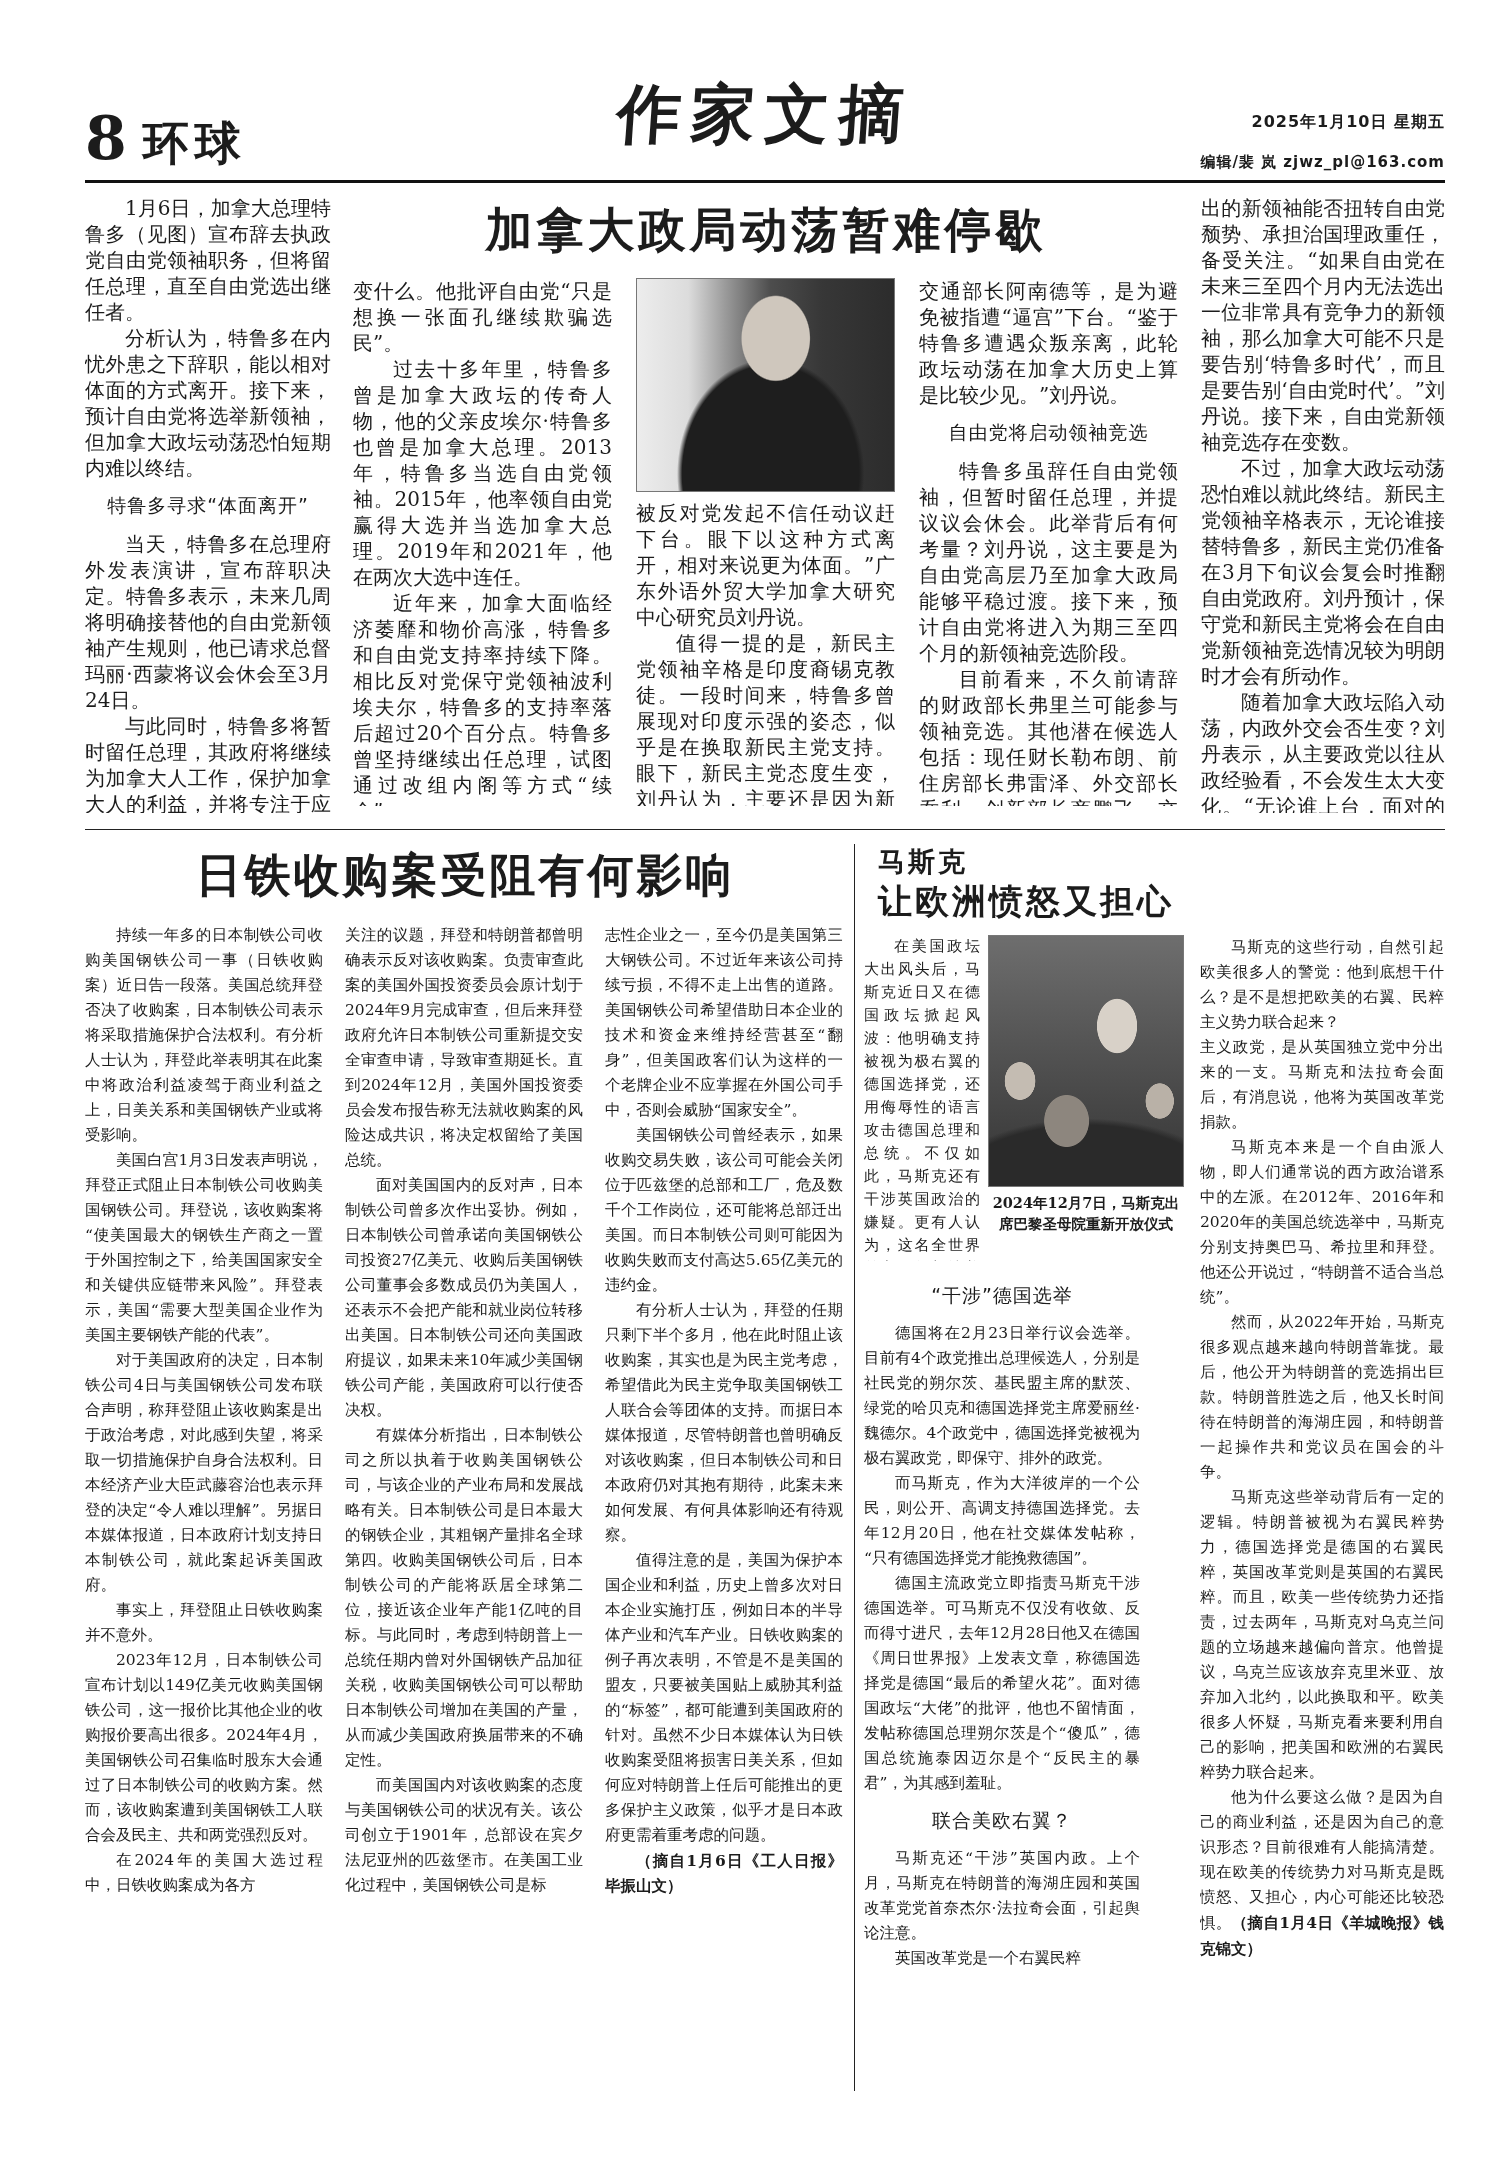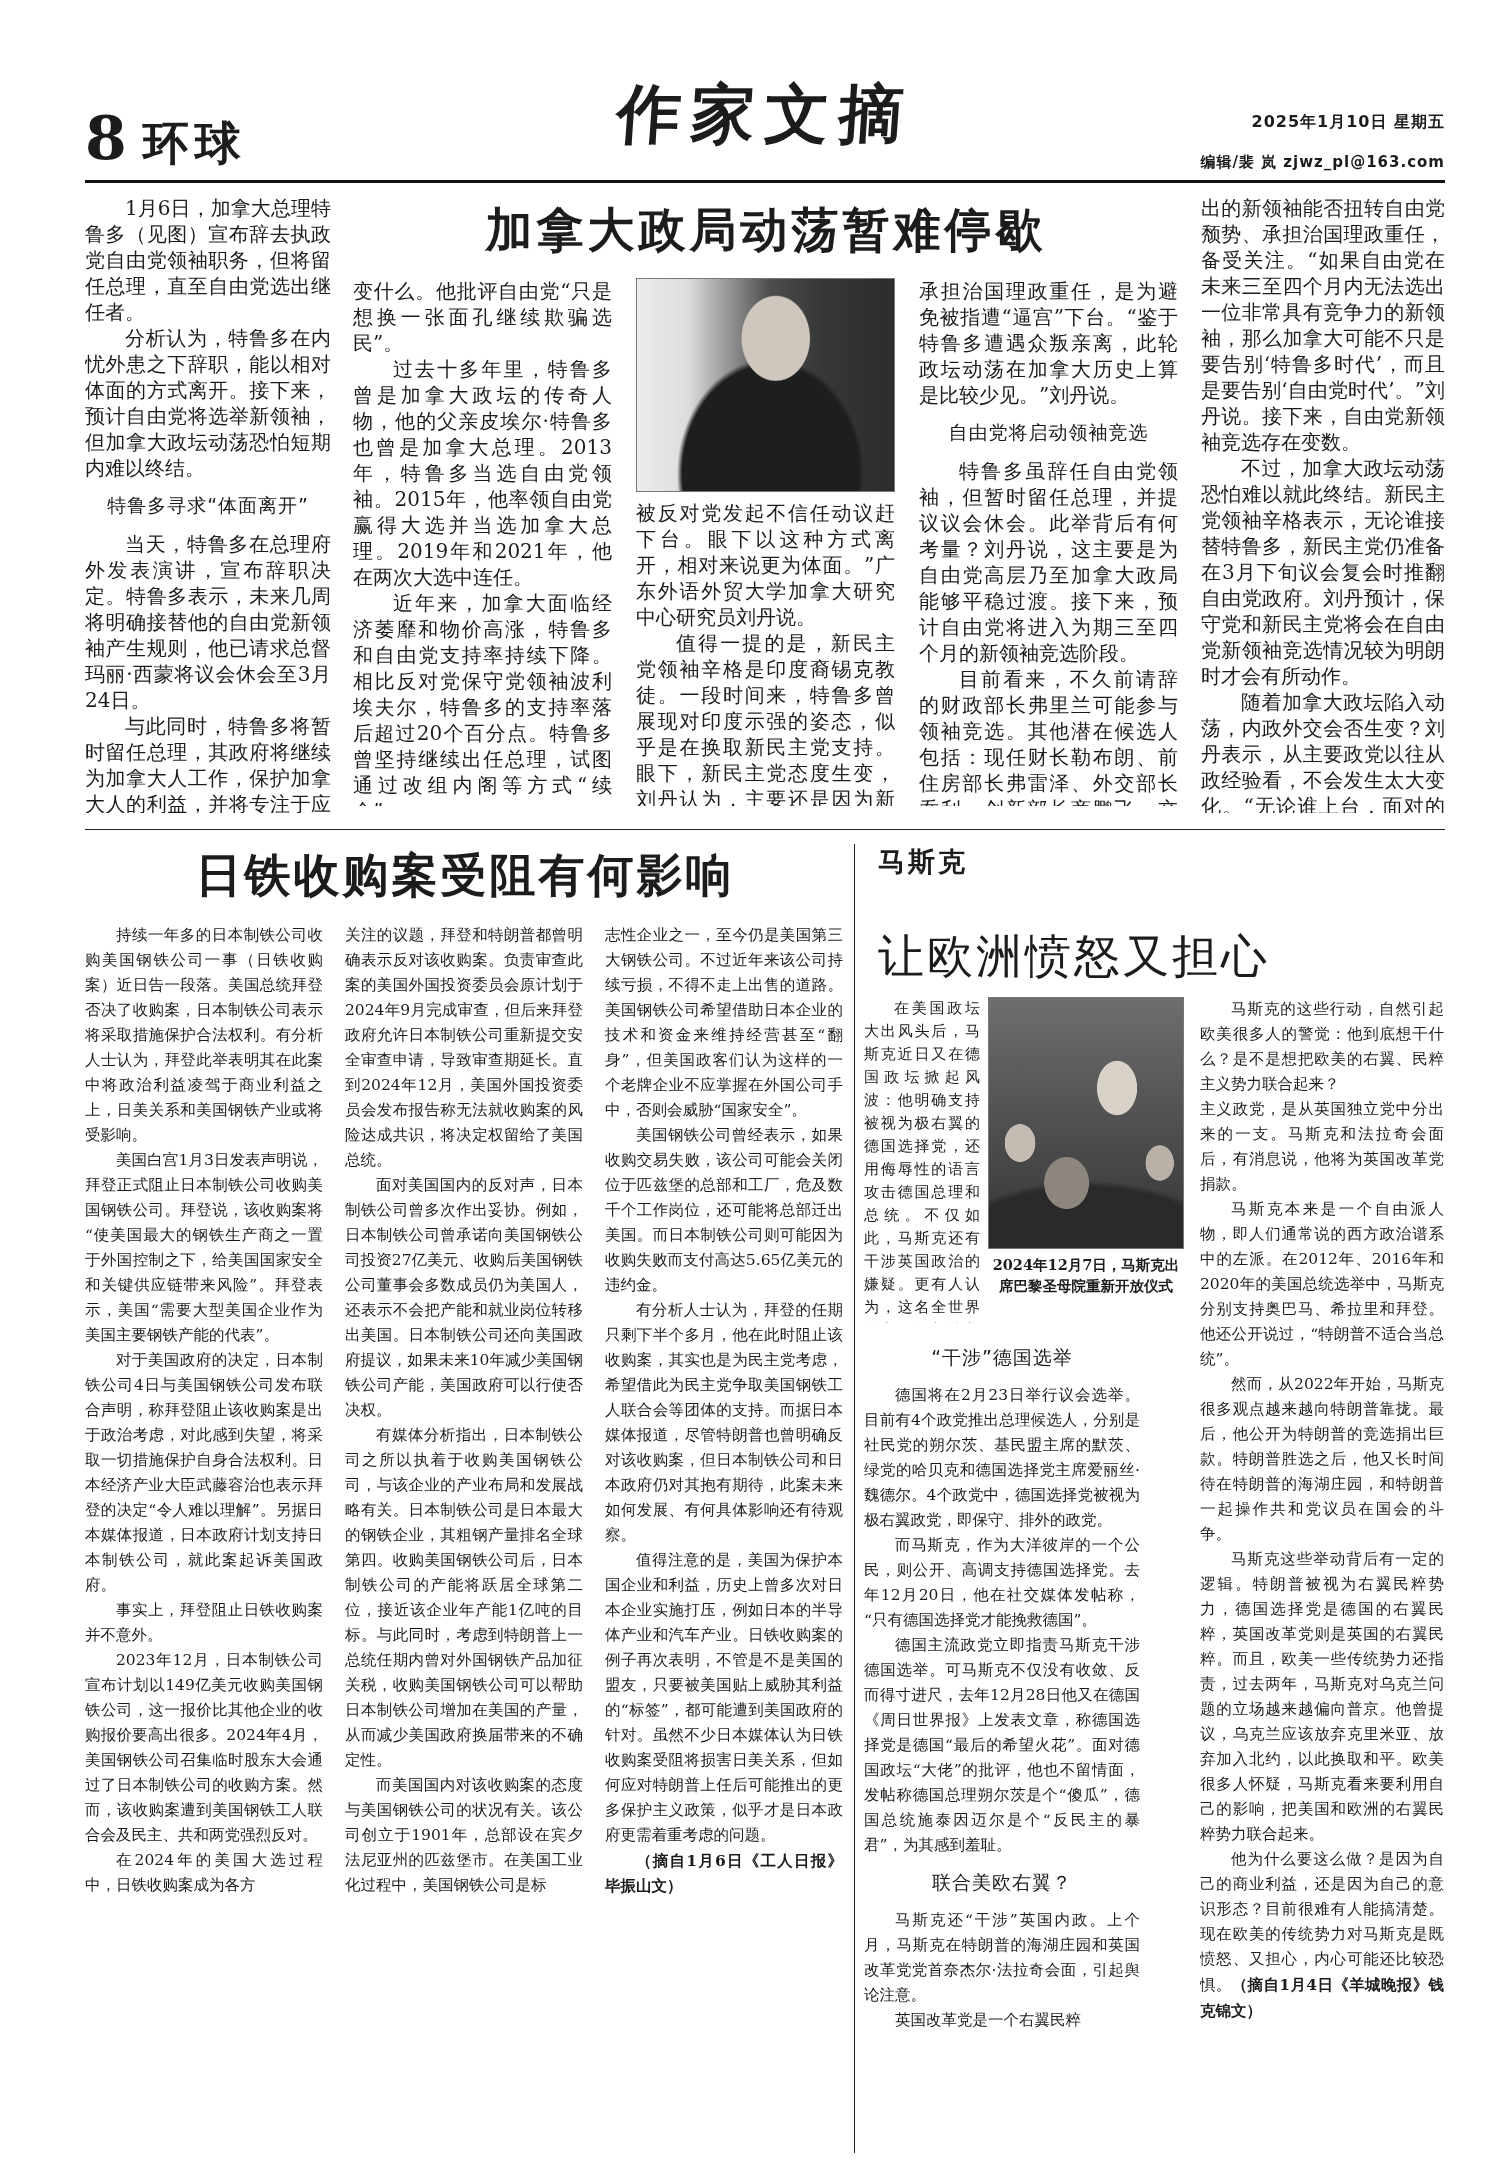--- a/index.html
+++ b/index.html
@@ -69,22 +69,22 @@
   .headline-nitetsu{
     font-family:"DejaVu Sans","Liberation Sans",sans-serif;font-weight:900;
     font-size:46px;letter-spacing:3px;text-align:center;line-height:1.2;
     padding:4px 0 20px 0;
   }
   .nitetsu-cols{display:flex;gap:22px;height:1156px;}
   .nitetsu-cols .col{width:238px;}
 
   .musk-kicker{font-size:27px;font-weight:bold;letter-spacing:3px;padding-left:14px;}
   .headline-musk{
-    font-family:"DejaVu Sans","Liberation Sans",sans-serif;font-weight:400;
-    font-size:46px;letter-spacing:3px;line-height:1.15;padding:2px 0 14px 14px;margin-top:48px;
+    font-family:"DejaVu Sans","Liberation Sans",sans-serif;font-weight:700;
+    font-size:34px;letter-spacing:3px;line-height:1.15;padding:2px 0 14px 14px;
   }
   .musk-body{display:flex;gap:16px;height:1156px;}
   .musk-left{width:320px;}
   .musk-toprow{display:flex;gap:8px;height:326px;}
   .musk-intro{width:116px;overflow:hidden;}
   .musk-intro p.body{font-size:15px;line-height:23px;}
   .musk-figure{width:196px;}
   .photo-musk{
     height:252px;
     background:
@@ -138,21 +138,21 @@
             <p class="body">近年来，加拿大面临经济萎靡和物价高涨，特鲁多和自由党支持率持续下降。相比反对党保守党领袖波利埃夫尔，特鲁多的支持率落后超过20个百分点。特鲁多曾坚持继续出任总理，试图通过改组内阁等方式“续命”。</p>
             <p class="body">眼下，特鲁多为何主动请辞？一个关键因素是反对党新民主党的态度发生变化。“即便特鲁多现在不辞职，很快也会</p>
           </div>
           <div class="col">
             <div class="photo photo-trudeau"></div>
             <p class="body noind">被反对党发起不信任动议赶下台。眼下以这种方式离开，相对来说更为体面。”广东外语外贸大学加拿大研究中心研究员刘丹说。</p>
             <p class="body">值得一提的是，新民主党领袖辛格是印度裔锡克教徒。一段时间来，特鲁多曾展现对印度示强的姿态，似乎是在换取新民主党支持。眼下，新民主党态度生变，刘丹认为，主要还是因为新民主党认为，继续支持特鲁多已无太大价值。</p>
             <p class="body">有消息称，自由党定于8日召开全国党团会议，特鲁多选</p>
           </div>
           <div class="col">
-            <p class="body noind">承担治国理政重任，是为避免被指遭“逼宫”下台。“鉴于特鲁多遭遇众叛亲离，此轮政坛动荡在加拿大历史上算是比较少见。”刘丹说。</p>
+            <p class="body noind">交通部长阿南德等，是为避免被指遭“逼宫”下台。“鉴于特鲁多遭遇众叛亲离，此轮政坛动荡在加拿大历史上算是比较少见。”刘丹说。</p>
             <div class="subhead">自由党将启动领袖竞选</div>
             <p class="body">特鲁多虽辞任自由党领袖，但暂时留任总理，并提议议会休会。此举背后有何考量？刘丹说，这主要是为自由党高层乃至加拿大政局能够平稳过渡。接下来，预计自由党将进入为期三至四个月的新领袖竞选阶段。</p>
             <p class="body">目前看来，不久前请辞的财政部长弗里兰可能参与领袖竞选。其他潜在候选人包括：现任财长勒布朗、前住房部长弗雷泽、外交部长乔利、创新部长商鹏飞、交通部长阿南德等。</p>
             <p class="body">随着特鲁多辞职，仓促选</p>
           </div>
         </div>
       </div>
 
       <div class="side-col right col">
         <p class="body noind">出的新领袖能否扭转自由党颓势、承担治国理政重任，备受关注。“如果自由党在未来三至四个月内无法选出一位非常具有竞争力的新领袖，那么加拿大可能不只是要告别‘特鲁多时代’，而且是要告别‘自由党时代’。”刘丹说。接下来，自由党新领袖竞选存在变数。</p>

